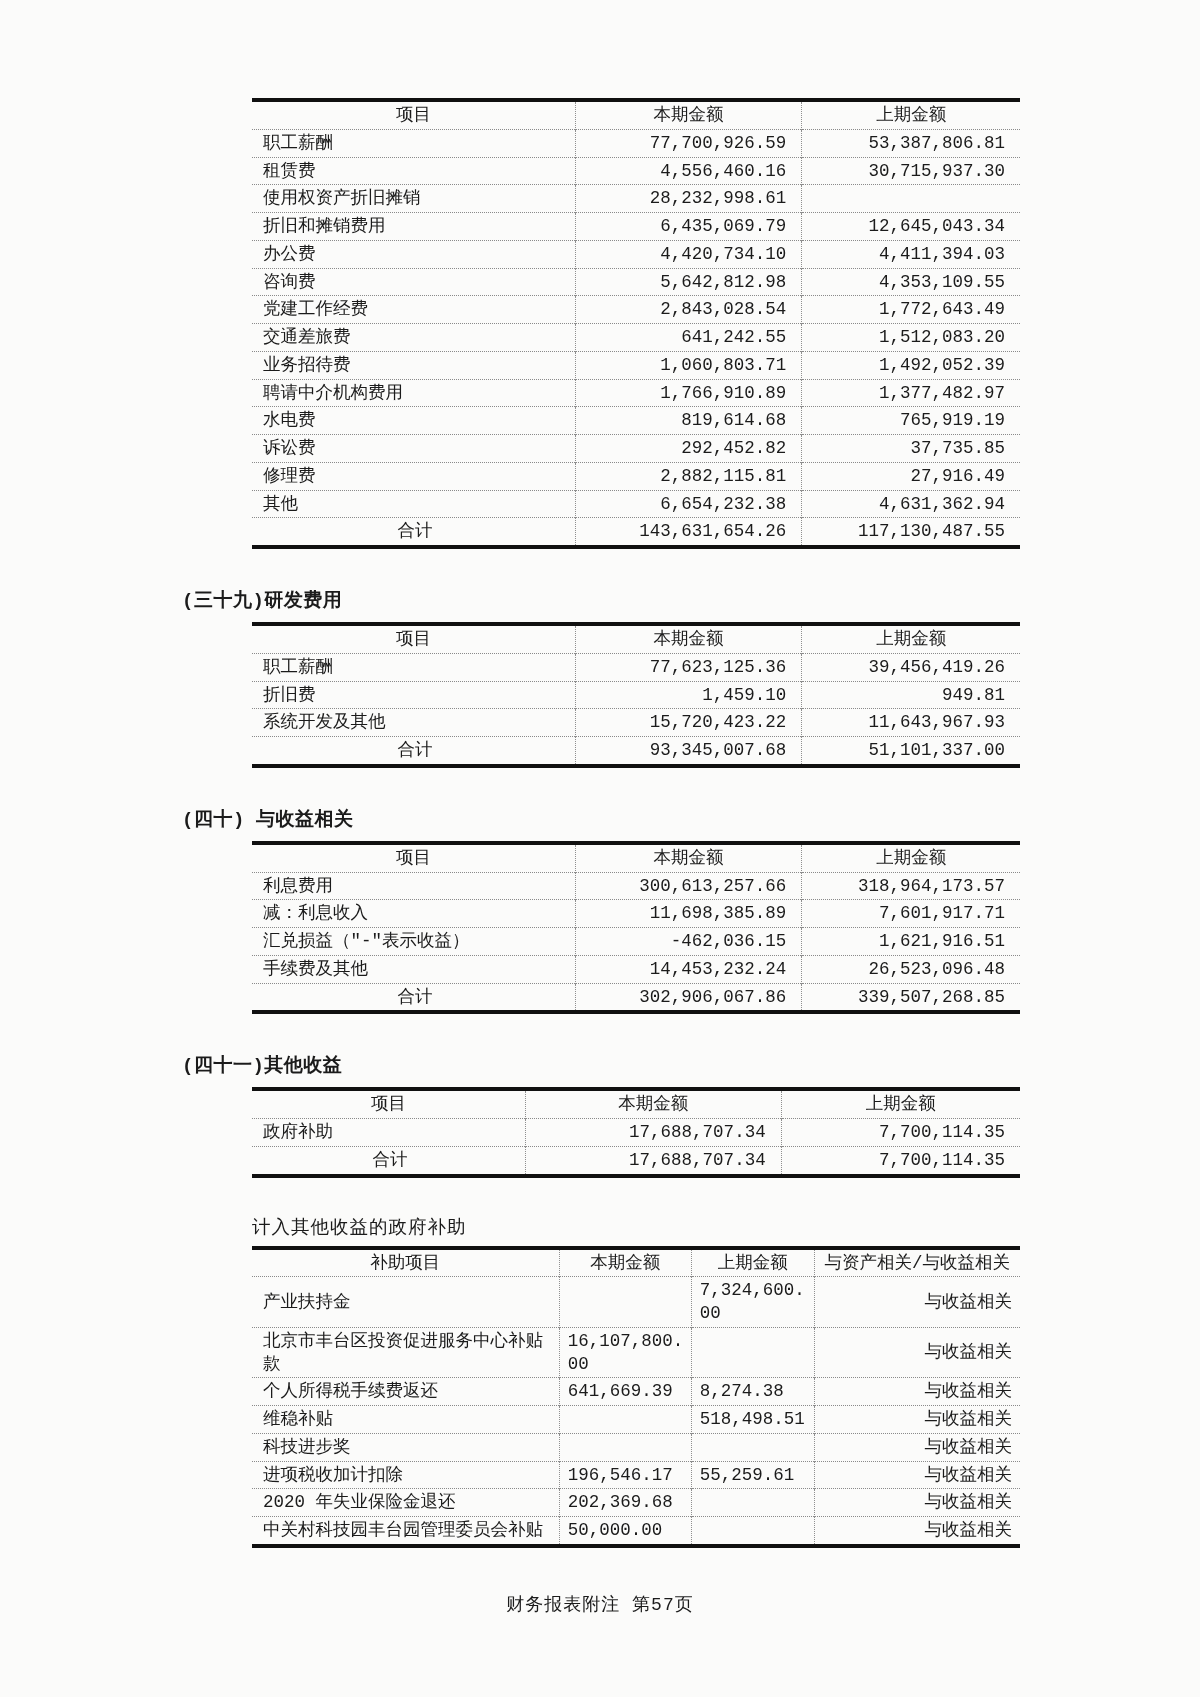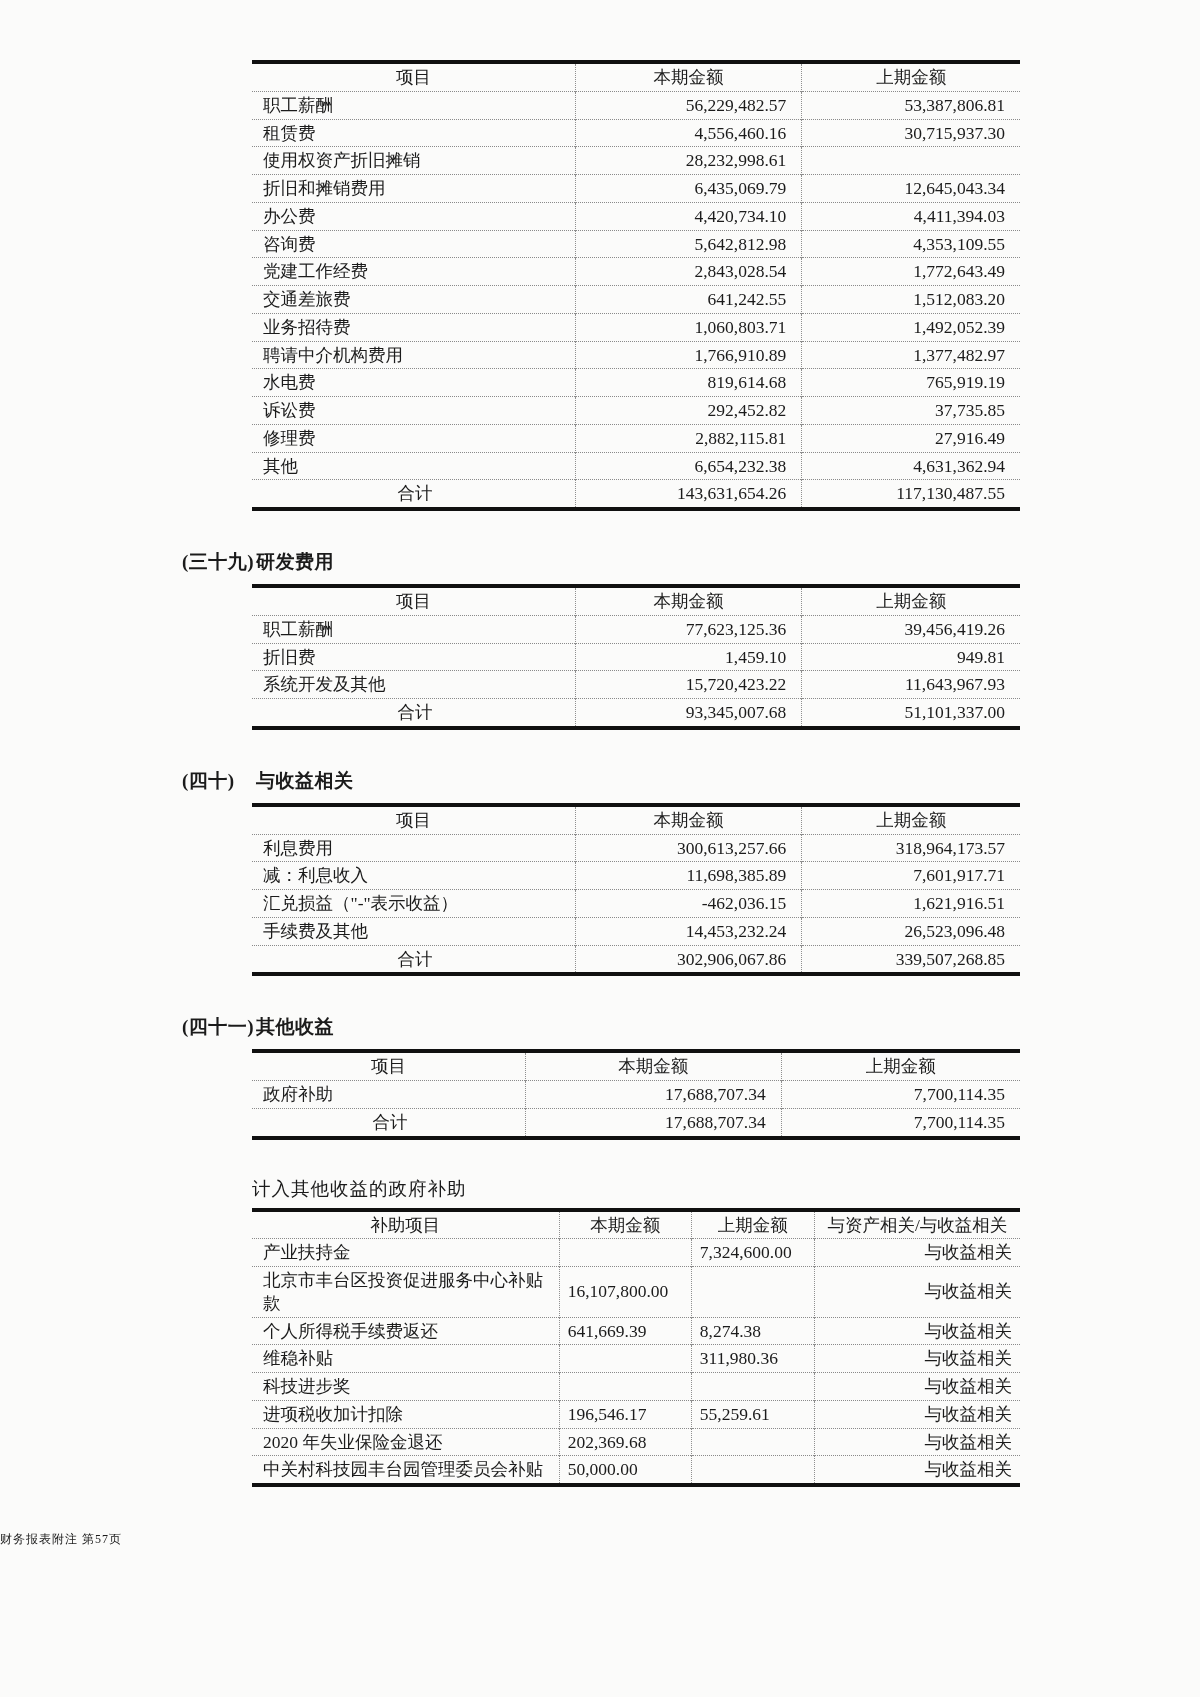--- a/index.html
+++ b/index.html
@@ -12,21 +12,22 @@
     color: #1b1b1b;
     font-family: "Liberation Serif", "DejaVu Serif", serif;
   }
   .page {
     position: relative;
     width: 1200px;
     height: 1697px;
     overflow: hidden;
   }
   .content {
-    padding-top: 60px;
+    padding-top: 98px;
+    font-family: Liberation Mono, monospace;
   }
   table.fin {
     border-collapse: collapse;
     table-layout: fixed;
     margin-left: 252px;
     width: 768px;
     font-size: 17.5px;
     border-top: 4px solid #101010;
     border-bottom: 4px solid #101010;
   }
@@ -69,42 +70,43 @@
   }
   .sec-num { display: inline-block; min-width: 74px; }
   .sub-heading {
     margin: 36px 0 7px 252px;
     font-size: 18.5px;
     letter-spacing: 1px;
   }
   .doc-footer {
     margin-top: 44px;
     width: 1200px;
-    font-size: 12px;
+    text-align: center;
+    font-size: 18px;
     letter-spacing: 1px;
   }
 </style>
 </head>
 <body>
 
 <div class="page">
   <div class="content">
 
     <table class="fin cols-std">
         <thead>
           <tr>
             <th>项目</th>
             <th>本期金额</th>
             <th>上期金额</th>
           </tr>
         </thead>
         <tbody>
           <tr>
             <td>职工薪酬</td>
-            <td>56,229,482.57</td>
+            <td>77,700,926.59</td>
             <td>53,387,806.81</td>
           </tr>
           <tr>
             <td>租赁费</td>
             <td>4,556,460.16</td>
             <td>30,715,937.30</td>
           </tr>
           <tr>
             <td>使用权资产折旧摊销</td>
             <td>28,232,998.61</td>
@@ -298,21 +300,21 @@
           </tr>
           <tr>
             <td>个人所得税手续费返还</td>
             <td>641,669.39</td>
             <td>8,274.38</td>
             <td>与收益相关</td>
           </tr>
           <tr>
             <td>维稳补贴</td>
             <td></td>
-            <td>311,980.36</td>
+            <td>518,498.51</td>
             <td>与收益相关</td>
           </tr>
           <tr>
             <td>科技进步奖</td>
             <td></td>
             <td></td>
             <td>与收益相关</td>
           </tr>
           <tr>
             <td>进项税收加计扣除</td>

